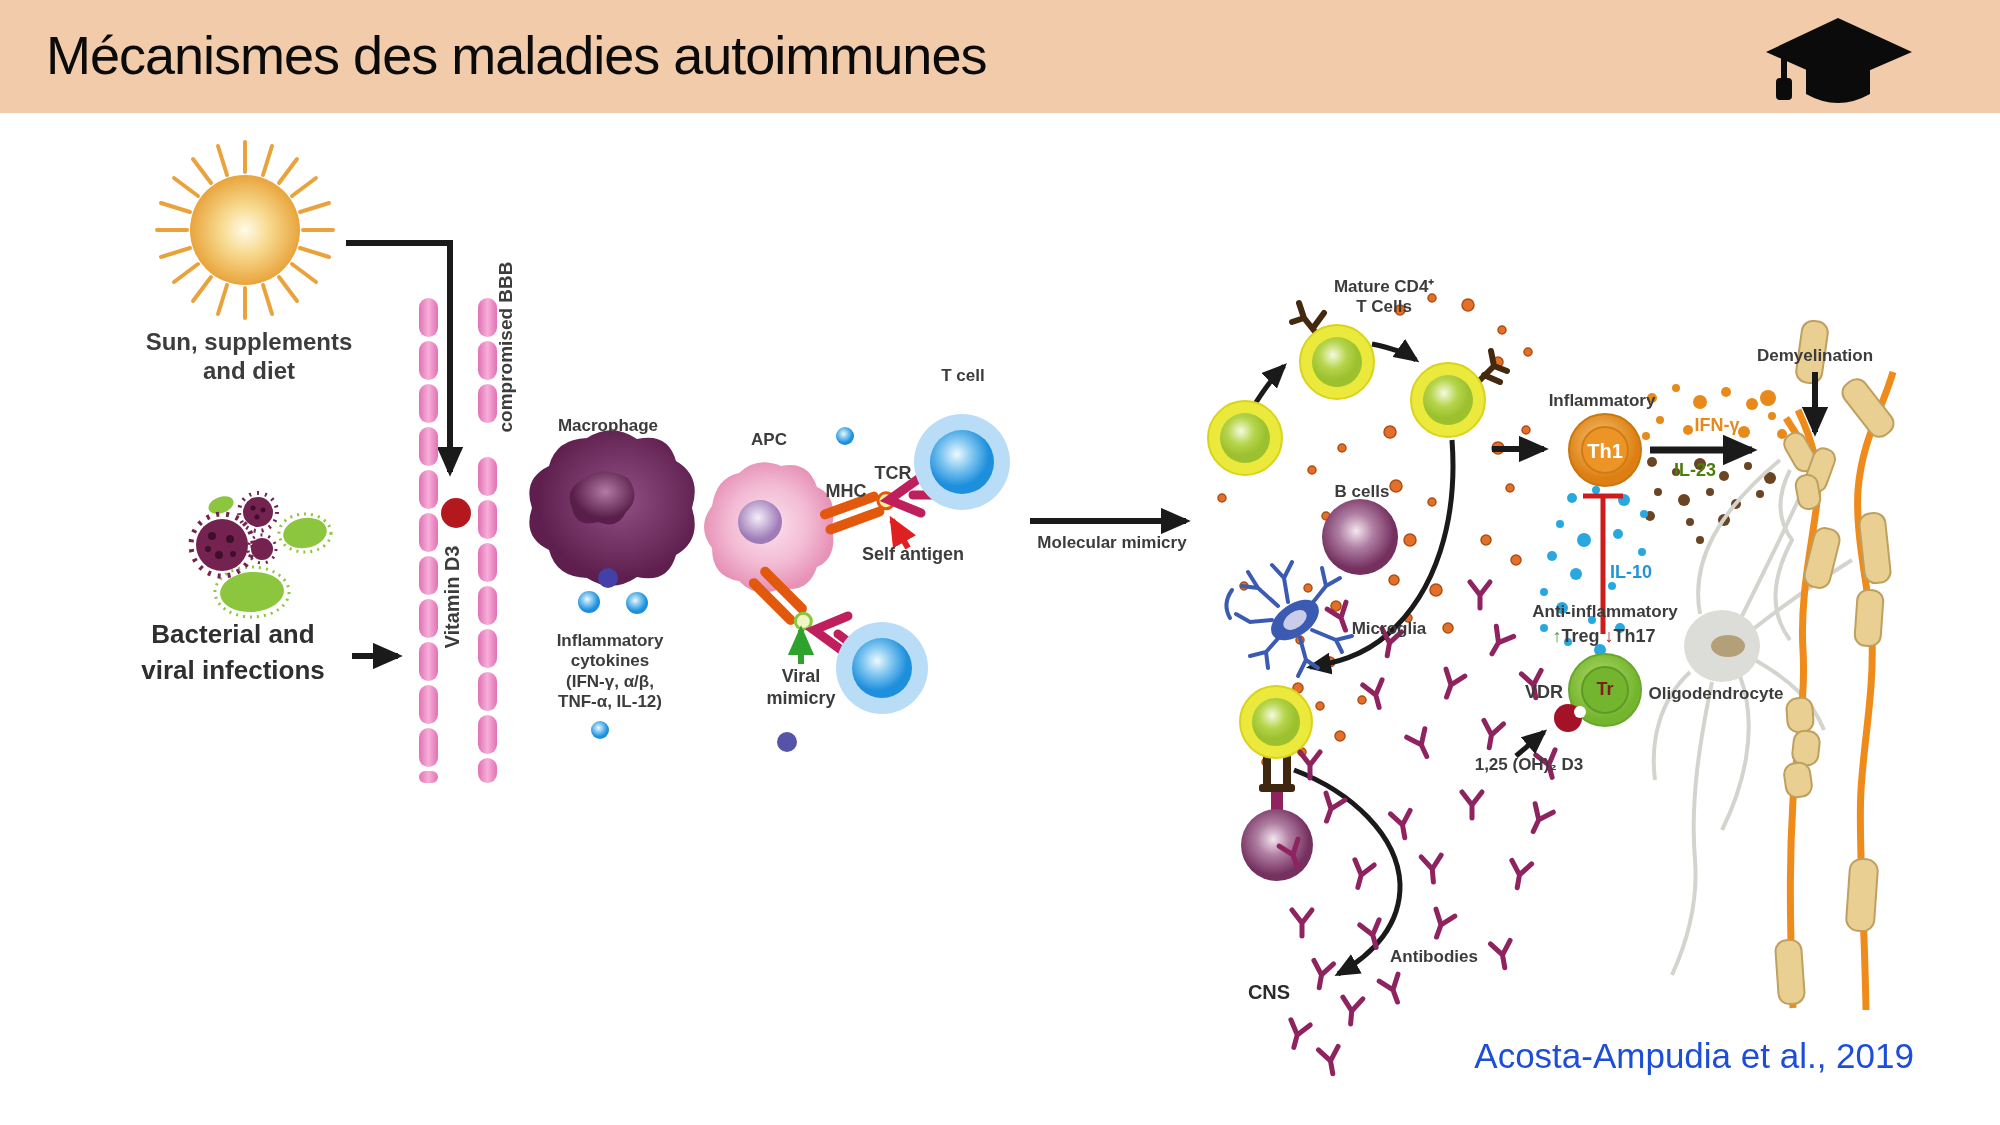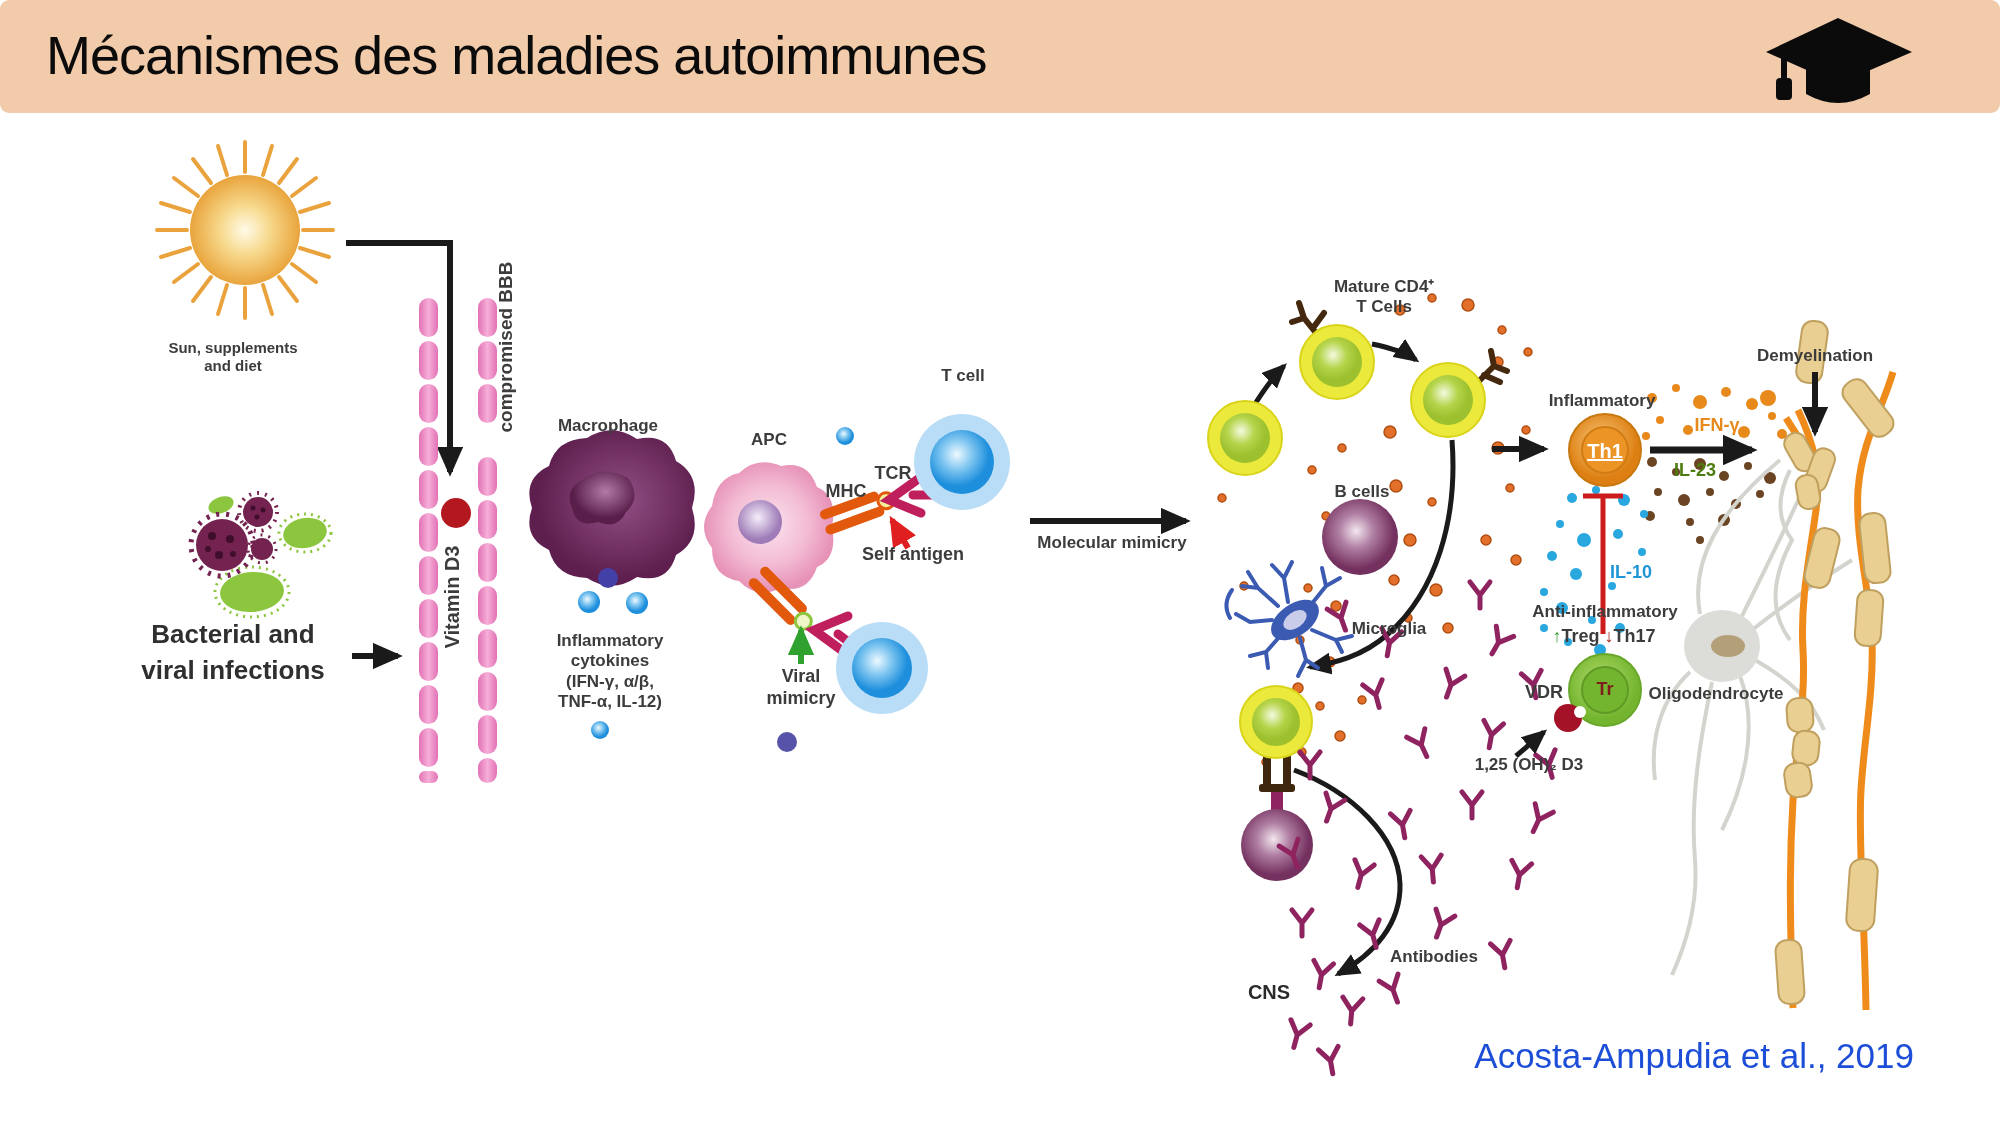--- a/index.html
+++ b/index.html
@@ -8,21 +8,21 @@
   .header{position:absolute;left:0;top:0;width:2000px;height:113px;background:#f2cbaa;}
   .header h1{margin:0;padding:0 0 0 46px;font-size:54px;line-height:110px;font-weight:400;
              letter-spacing:-1px;color:#0b0b0b;font-family:"Liberation Sans",sans-serif;}
   .cap{position:absolute;right:78px;top:12px;}
   .art{position:absolute;left:0;top:0;}
   .lbl{position:absolute;transform:translate(-50%,-50%);font-weight:bold;font-size:17px;
        color:#3c3c3c;white-space:nowrap;text-align:center;line-height:1.2;}
   .rot{transform:translate(-50%,-50%) rotate(-90deg);}
   .ln{display:block;}
   .citation{position:absolute;right:86px;top:1036px;font-size:35px;color:#1d4ed8;}
-  .w{color:#ffffff;text-decoration:underline;}
+  .w{color:#ffffff;}
 </style>
 </head>
 <body>
 
 <div class="slide">
 
   <svg class="art" width="2000" height="1125" viewBox="0 0 2000 1125">
     <defs>
       <radialGradient id="gSun" cx="50%" cy="50%">
           <stop offset="0%" stop-color="#fffbe8"></stop>
@@ -435,31 +435,31 @@
       <rect x="1785" y="763" width="26" height="34" rx="11" transform="rotate(-8 1798 780)"></rect>
       <rect x="1777" y="940" width="26" height="64" rx="11" transform="rotate(-4 1790 972)"></rect>
       <rect x="1855" y="376" width="26" height="64" rx="11" transform="rotate(-38 1868 408)"></rect>
       <rect x="1862" y="513" width="26" height="70" rx="11" transform="rotate(-6 1875 548)"></rect>
       <rect x="1856" y="590" width="26" height="56" rx="11" transform="rotate(4 1869 618)"></rect>
       <rect x="1848" y="859" width="28" height="72" rx="12" transform="rotate(4 1862 895)"></rect>
     </g>
     <line x1="1815" y1="372" x2="1815" y2="432" stroke="#1a1a1a" stroke-width="6" marker-end="url(#mB)"></line>
   </svg>
 
-  <div class="header" style="background: rgb(242, 203, 170); border-radius: 9px;">
+  <div class="header" style="background: rgb(242, 203, 170);">
     <h1>Mécanismes des maladies autoimmunes</h1>
     <svg class="cap" width="160" height="100" viewBox="0 0 160 100">
       <polygon points="76,6 150,40 76,72 4,40" fill="#0b0b0b"></polygon>
       <path d="M 44 56 L 108 56 L 108 82 Q 76 100 44 82 Z" fill="#0b0b0b"></path>
       <line x1="22" y1="42" x2="22" y2="84" stroke="#0b0b0b" stroke-width="6"></line>
       <rect x="14" y="66" width="16" height="22" rx="4" fill="#0b0b0b"></rect>
     </svg>
   </div>
 
-  <div class="lbl" style="left:233px;top:357px;font-size:15px">
+  <div class="lbl" style="left:249px;top:357px;font-size:24px">
     <span class="ln">Sun, supplements</span>
     <span class="ln">and diet</span>
   </div>
   <div class="lbl" style="left:233px;top:652px;font-size:26px;line-height:1.4;color:#2f2f2f">
     <span class="ln">Bacterial and</span>
     <span class="ln">viral infections</span>
   </div>
   <div class="lbl rot" style="left:452px;top:597px;font-size:20px">Vitamin D3</div>
   <div class="lbl rot" style="left:506px;top:347px;font-size:19px">compromised BBB</div>
   <div class="lbl" style="left:608px;top:426px">Macrophage</div>

